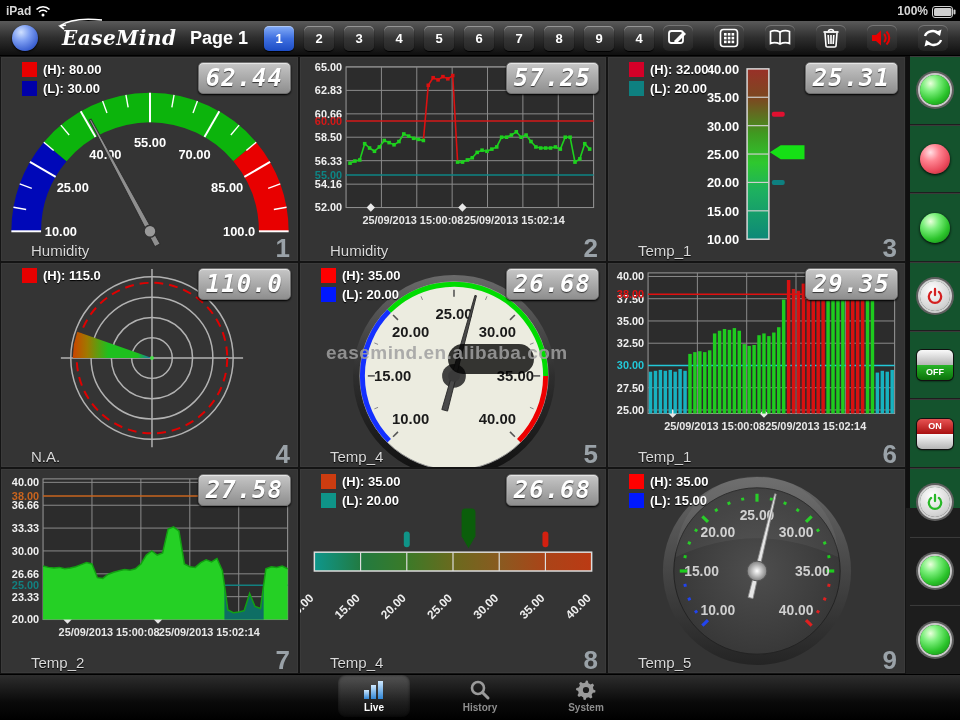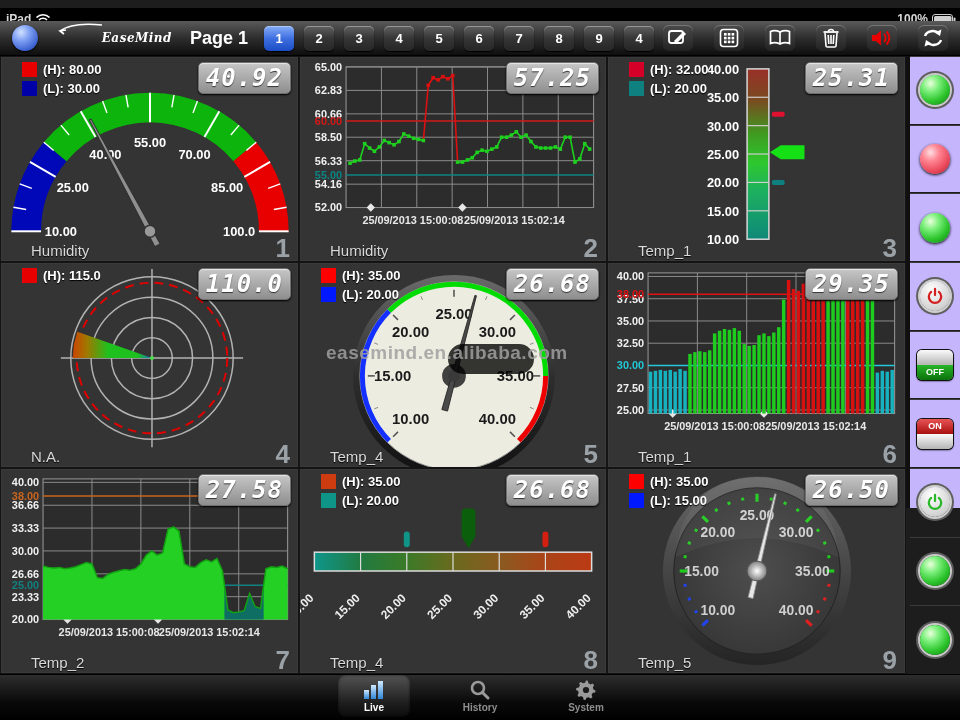--- a/index.html
+++ b/index.html
@@ -1,36 +1,36 @@
 <!DOCTYPE html>
 <html><head>
 <meta charset="utf-8">
 <style>
   * { margin:0; padding:0; box-sizing:border-box; }
   html,body { background:#000; }
   .screen { position:relative; width:960px; height:720px; background:#1d1d1d; overflow:hidden;
             font-family:"Liberation Sans", sans-serif; }
 
   
-  .statusbar { position:absolute; top:8px; left:0; width:960px; height:21px; background:#000;
+  .statusbar { position:absolute; top:0; left:0; width:960px; height:21px; background:#000;
                color:#d6d6d6; font-size:12px; font-weight:bold; display:flex; align-items:center; }
   .sb-left { position:absolute; left:6px; display:flex; align-items:center; gap:4px; }
   .sb-center { position:absolute; left:0; right:0; text-align:center; }
   .sb-right { position:absolute; right:4px; display:flex; align-items:flex-end; gap:4px; }
   .moon { font-size:12px; }
 
   
   .toolbar { position:absolute; top:21px; left:0; width:960px; height:35px;
              background:linear-gradient(#5a5a5a 0%, #2f2f2f 48%, #0e0e0e 100%);
              border-bottom:1px solid #000; display:flex; align-items:center; }
   .orb { width:26px; height:26px; border-radius:50%; margin-left:12px;
          background:radial-gradient(circle at 35% 28%, #cfe0ff 0%, #7d9ef2 35%, #3a5fd0 75%, #2546a8 100%);
          box-shadow:0 1px 2px #000; }
   .logo { margin-left:24px; width:110px; color:#fff; font-family:"DejaVu Serif", serif;
-          font-style:italic; font-weight:bold; font-size:12px; position:relative; letter-spacing:.5px;text-align:right; }
+          font-style:italic; font-weight:bold; font-size:20px; position:relative; letter-spacing:.5px; }
   .logo svg { position:absolute; left:-4px; top:-10px; }
   .pagelabel { color:#fff; font-size:18px; font-weight:bold; margin-left:18px; margin-right:16px; }
   .pagebtns { display:flex; gap:10px; }
   .pbtn { width:30px; height:25px; border-radius:5px; color:#fff; font-size:13px; font-weight:bold;
           display:flex; align-items:center; justify-content:center;
           background:linear-gradient(#606060, #353535 50%, #262626);
           box-shadow:inset 0 1px 0 rgba(255,255,255,.35), 0 1px 1px #000; }
   .pbtn.active { background:linear-gradient(#86aef8, #3e6fe0 50%, #1c4cc4); }
   .toolicons { display:flex; gap:21px; margin-left:auto; margin-right:12px; }
   .ticon { width:30px; height:26px; border-radius:6px; display:flex; align-items:center; justify-content:center;
@@ -50,21 +50,21 @@
            background:linear-gradient(#c6c6c6,#8e8e8e); border:1px solid #6f6f6f; border-radius:5px;
            box-shadow:inset 0 1px 1px rgba(255,255,255,.6), 0 1px 2px #000;
            font-family:"DejaVu Sans Mono", monospace; font-style:italic; font-weight:bold;
            font-size:24px; color:#fff; text-shadow:0 1px 1px #333; letter-spacing:1px; }
   .ptitle { position:absolute; left:6px; bottom:2px; z-index:3; color:#d9d9d9; font-size:15px;
             text-shadow:0 1px 1px #000;margin-left:24px; }
   .pnum { position:absolute; right:8px; bottom:-3px; z-index:3; color:#9aa2a8; font-size:26px;
           font-weight:bold; }
 
   
-  .rstrip { position:absolute; top:56px; left:906px; width:54px; height:452px; background:#c4b5fd;
+  .rstrip { position:absolute; top:56px; left:906px; width:54px; height:452px; background:#14532d;
             border-left:4px solid #101010; }
   .rcell { height:68.66px; border-bottom:1px solid #1e1e1e; border-top:1px solid #3a3a3a;
            display:flex; align-items:center; justify-content:center; }
   .led { width:30px; height:30px; border-radius:50%; }
   .led.green { background:radial-gradient(circle at 35% 28%, #eaffdc 0%, #7df07d 28%, #2cc42c 62%, #0e7c0e 100%); }
   .led.red { background:radial-gradient(circle at 35% 28%, #ffdfe4 0%, #ff8592 30%, #ea4a5c 65%, #b01a2a 100%); }
   .ring { box-shadow:0 0 0 2px #c9c9c9, 0 0 0 4px #5e5e5e, 0 2px 3px #000; }
   .noring { box-shadow:0 1px 3px #000; }
   .pwr { width:30px; height:30px; border-radius:50%; background:radial-gradient(circle at 40% 30%, #ffffff, #d2d2d2 70%, #aaa);
          box-shadow:0 0 0 2px #cfcfcf, 0 0 0 4px #606060, 0 2px 3px #000;
@@ -233,21 +233,21 @@
     <div class="legend">
           <div class="lrow">
             <div class="lsw" style="background: rgb(232, 0, 0);"></div>
             <div class="ltx">(H): 80.00</div>
           </div>
           <div class="lrow">
             <div class="lsw" style="background: rgb(0, 0, 168);"></div>
             <div class="ltx">(L): 30.00</div>
           </div>
         </div>
-    <div class="vdisp">40.92</div>
+    <div class="vdisp">62.44</div>
     <div class="ptitle">Humidity</div>
     <div class="pnum">1</div>
   </div>
       <div class="panel">
     <svg width="306" height="204" viewBox="0 0 308 206">
           <rect x="46" y="10" width="250" height="142" fill="#2c2c2c" stroke="#9a9a9a" stroke-width="1"></rect>
           <line x1="81.71428571428572" y1="10" x2="81.71428571428572" y2="152" stroke="#8c8c8c" stroke-width="1"></line>
           <line x1="117.42857142857143" y1="10" x2="117.42857142857143" y2="152" stroke="#8c8c8c" stroke-width="1"></line>
           <line x1="153.14285714285714" y1="10" x2="153.14285714285714" y2="152" stroke="#8c8c8c" stroke-width="1"></line>
           <line x1="188.85714285714286" y1="10" x2="188.85714285714286" y2="152" stroke="#8c8c8c" stroke-width="1"></line>
@@ -732,21 +732,20 @@
     <div class="legend">
           <div class="lrow">
             <div class="lsw" style="background: rgb(255, 0, 0);"></div>
             <div class="ltx">(H): 35.00</div>
           </div>
           <div class="lrow">
             <div class="lsw" style="background: rgb(0, 24, 255);"></div>
             <div class="ltx">(L): 15.00</div>
           </div>
         </div>
-    <div class="vdisp">26.50</div>
     <div class="ptitle">Temp_5</div>
     <div class="pnum">9</div>
   </div>
     </div>
 
   <div class="rstrip">
       <div class="rcell">
         <div class="led green ring"></div>
       </div>
       <div class="rcell">

